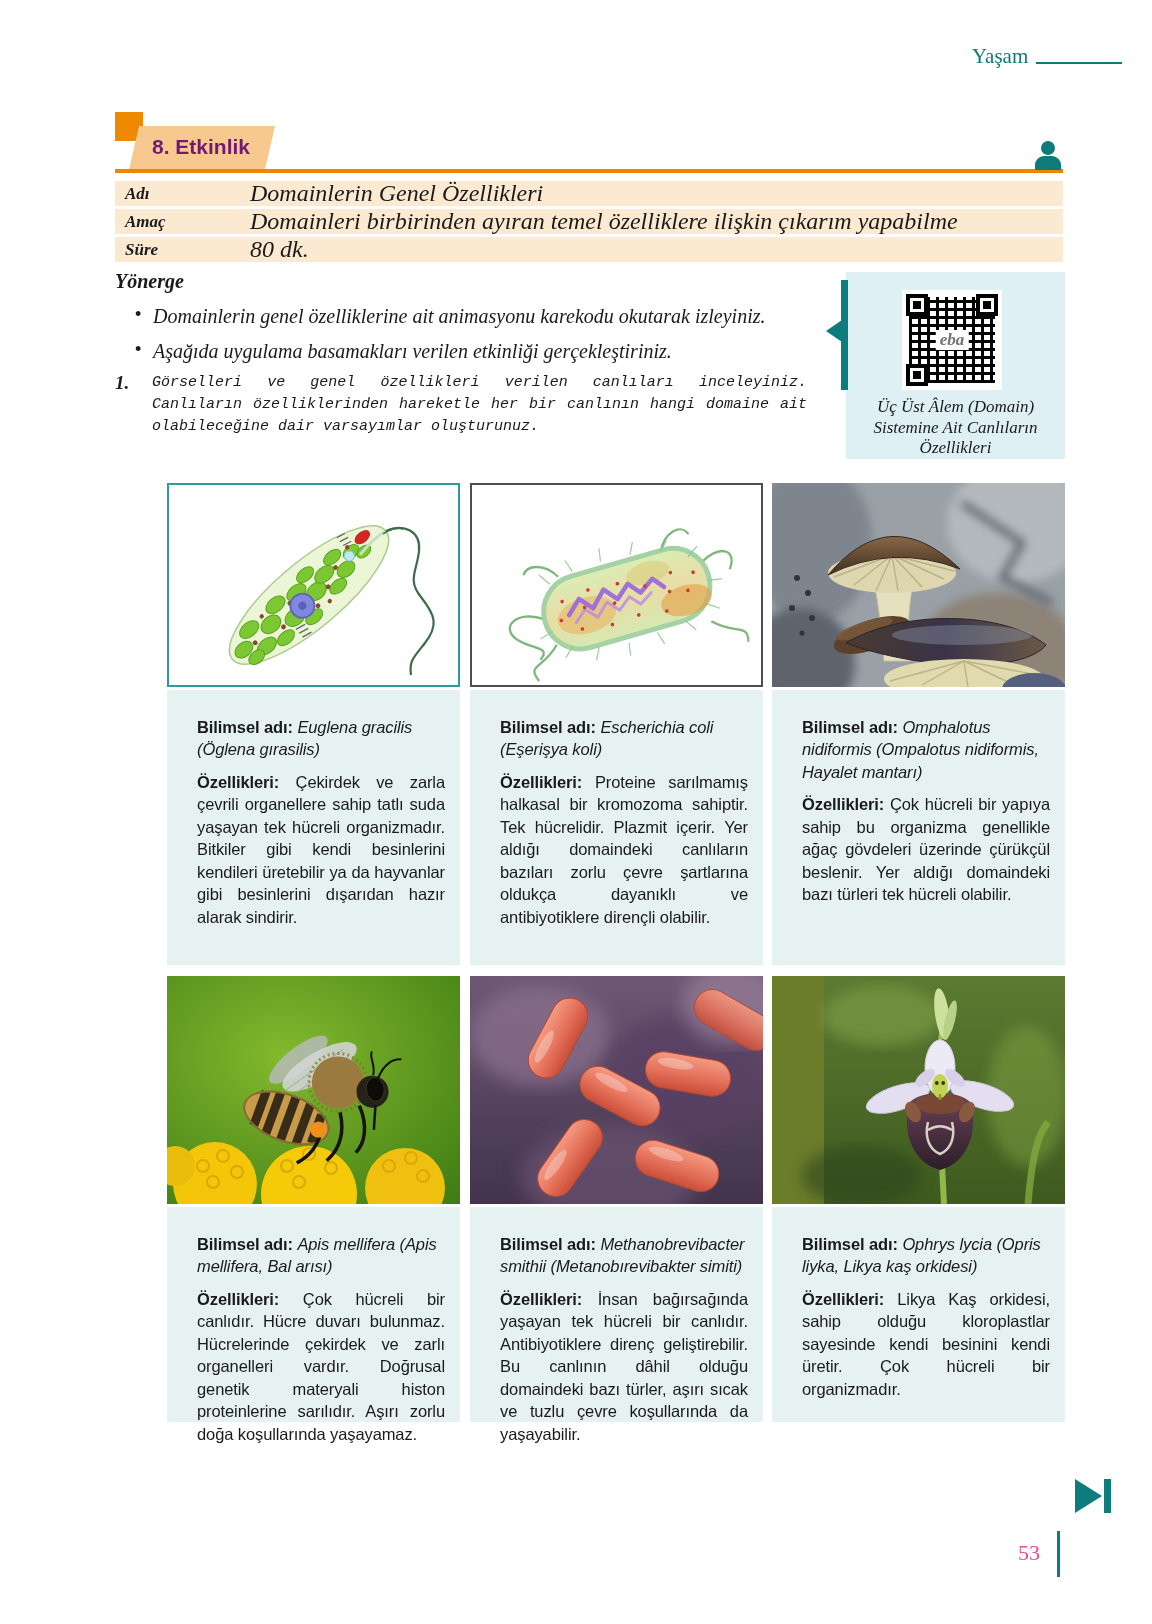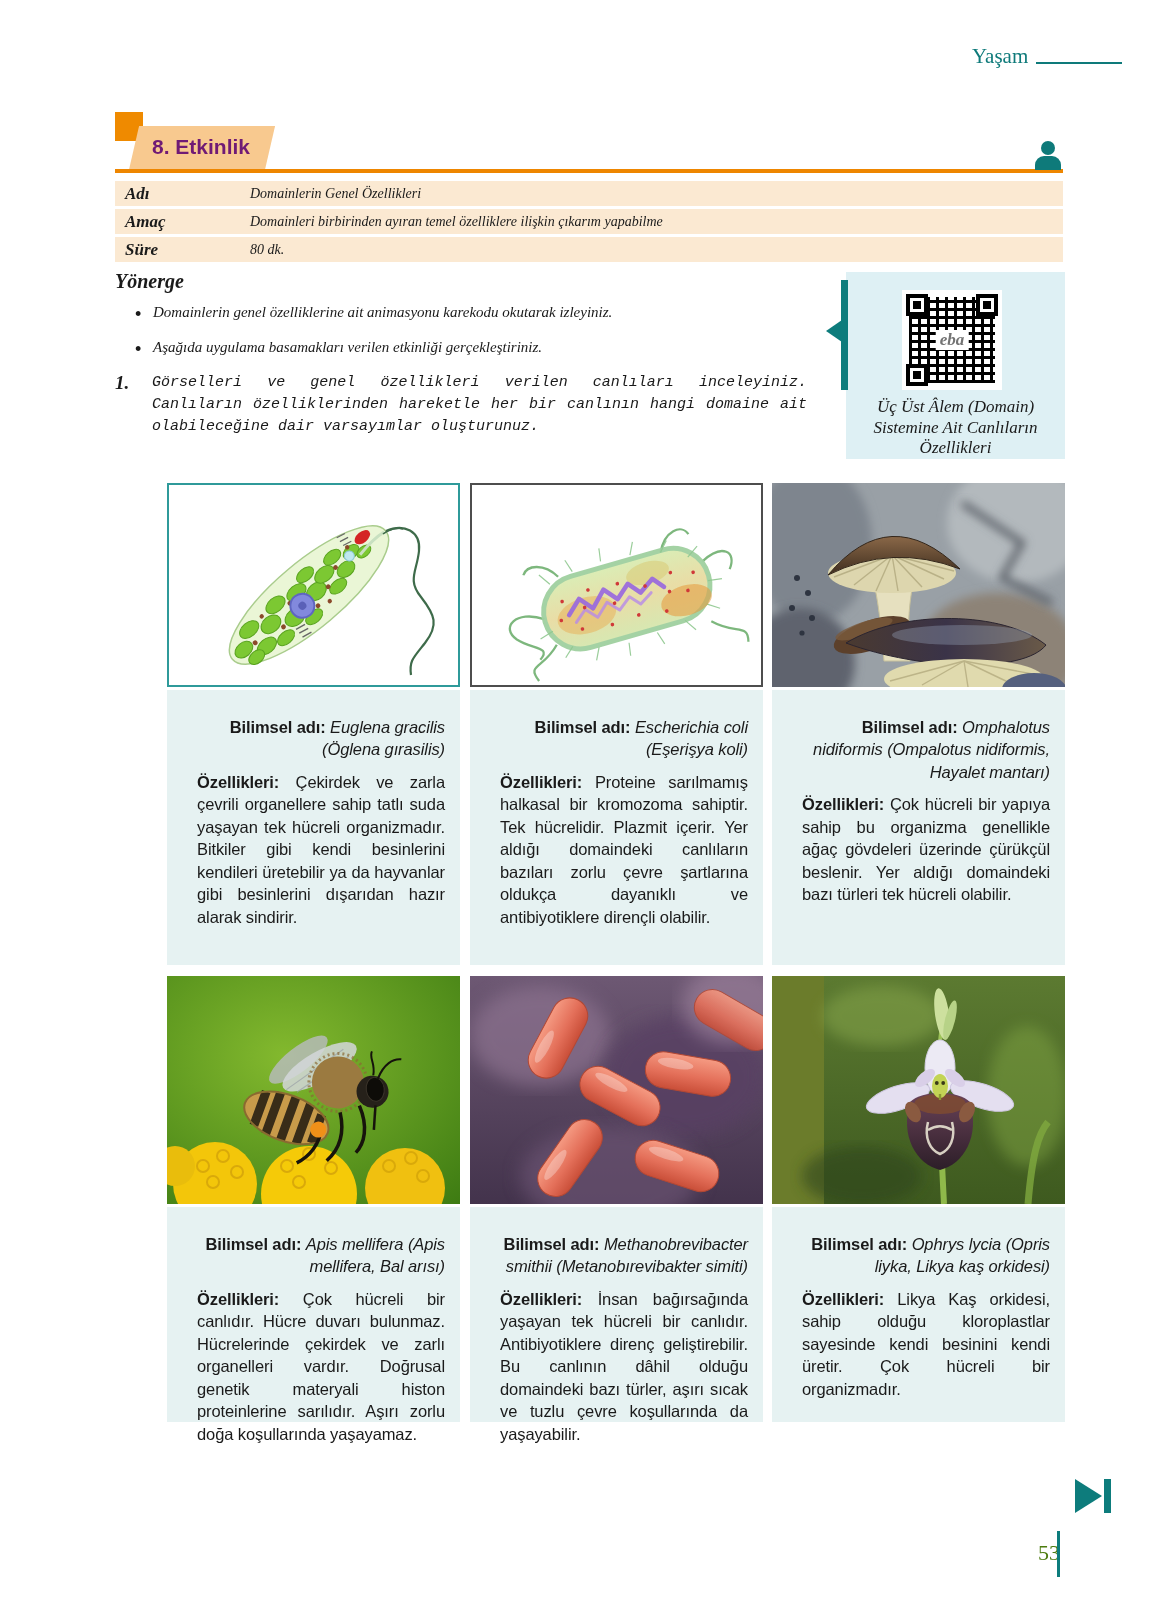--- a/index.html
+++ b/index.html
@@ -17,28 +17,28 @@
   .tab-label{left:152px;top:135px;font-weight:bold;font-size:21px;color:#701a75;}
   .orange-rule{left:115px;top:169px;width:948px;height:4px;background:#ee8600;}
   .person{left:1035px;top:141px;width:26px;height:30px;}
   .person .head{position:absolute;left:6px;top:0;width:14px;height:14px;border-radius:50%;background:#0e7a7a;}
   .person .torso{position:absolute;left:0;top:15px;width:26px;height:14px;border-radius:9px 9px 0 0;background:#0e7a7a;}
 
   
   .meta{left:115px;top:181px;width:948px;}
   .trow{display:flex;background:#fbe9d2;margin-bottom:3px;height:25px;align-items:center;}
   .tlabel{width:125px;padding-left:10px;font-family:"Liberation Serif",serif;font-style:italic;font-weight:bold;font-size:17px;}
-  .tvalue{font-family:"Liberation Serif",serif;font-style:italic;font-size:14px;}
+  .tvalue{font-family:"Liberation Serif",serif;font-style:italic;font-size:24px;}
 
   
   .y-title{left:115px;top:270px;font-family:"Liberation Serif",serif;font-style:italic;font-weight:bold;font-size:20px;}
   .bullet{left:135px;display:flex;width:680px;}
   .b1{top:303px;} .b2{top:338px;}
   .dot{width:18px;font-size:18px;line-height:1.3;}
-  .btext{font-family:"Liberation Serif",serif;font-style:italic;font-size:15px;line-height:1.3;}
+  .btext{font-family:"Liberation Serif",serif;font-style:italic;font-size:20px;line-height:1.3;}
   .numbered{left:115px;top:372px;display:flex;width:692px;}
   .num{width:37px;font-family:"Liberation Serif",serif;font-style:italic;font-weight:bold;font-size:19px;}
   .ntext{width:655px;font-family:Liberation Mono, monospace;font-style:italic;font-size:15px;line-height:1.45;text-align:justify;}
 
   
   .qr-panel{left:846px;top:272px;width:219px;height:187px;background:#def0f4;}
   .qr-bar{left:841px;top:280px;width:7px;height:110px;background:#0d7c7c;}
   .qr-arrow{left:826px;top:320px;width:0;height:0;border-top:11px solid transparent;border-bottom:11px solid transparent;border-right:16px solid #0d7c7c;}
   .qr{left:902px;top:290px;width:100px;height:100px;background:#fff;}
   .qr-pattern{position:absolute;inset:7px;background-color:#fff;
@@ -55,31 +55,31 @@
   
   .imgbox{width:293px;height:204px;box-sizing:border-box;overflow:hidden;}
   .imgbox2{width:293px;height:228px;box-sizing:border-box;overflow:hidden;}
   .frame-teal{border:2px solid #2f9a9a;background:#fff;}
   .frame-gray{border:2px solid #4e4e4e;background:#fff;}
   .c1{left:167px;} .c2{left:470px;} .c3{left:772px;}
   .r1img{top:483px;} .r1txt{top:690px;height:275px;}
   .r2img{top:976px;} .r2txt{top:1207px;height:215px;}
   .tcard{width:293px;box-sizing:border-box;background:#e6f2f2;padding:26px 15px 0 30px;font-size:16.5px;letter-spacing:-0.1px;}
   .tcard p{margin:0;line-height:1.36;}
-  .tcard .sci{margin-bottom:10px;text-align:right;}
+  .tcard .sci{margin-bottom:10px;}
   .tcard b{font-weight:bold;}
   .tcard i{font-style:italic;}
   .tcard .feat{text-align:justify;}
   svg{display:block;}
 
   
   .next-icon{left:1075px;top:1479px;width:36px;height:34px;}
   .next-icon .tri{position:absolute;left:0;top:0;width:0;height:0;border-top:17px solid transparent;border-bottom:17px solid transparent;border-left:27px solid #0d7c7c;}
   .next-icon .bar{position:absolute;left:29px;top:0;width:7px;height:34px;background:#0d7c7c;}
-  .page-num{left:1018px;top:1540px;font:22px "Liberation Serif",serif;color:#4d7c0f;margin-left:20px;}
+  .page-num{left:1018px;top:1540px;font:22px "Liberation Serif",serif;color:#ec4899;}
   .page-bar{left:1057px;top:1531px;width:3px;height:46px;background:#0d7c7c;}
 </style>
 </head>
 <body>
 
 <div class="page">
 
   <span class="abs hdr-label">Yaşam</span>
   <span class="abs hdr-rule"></span>
 

